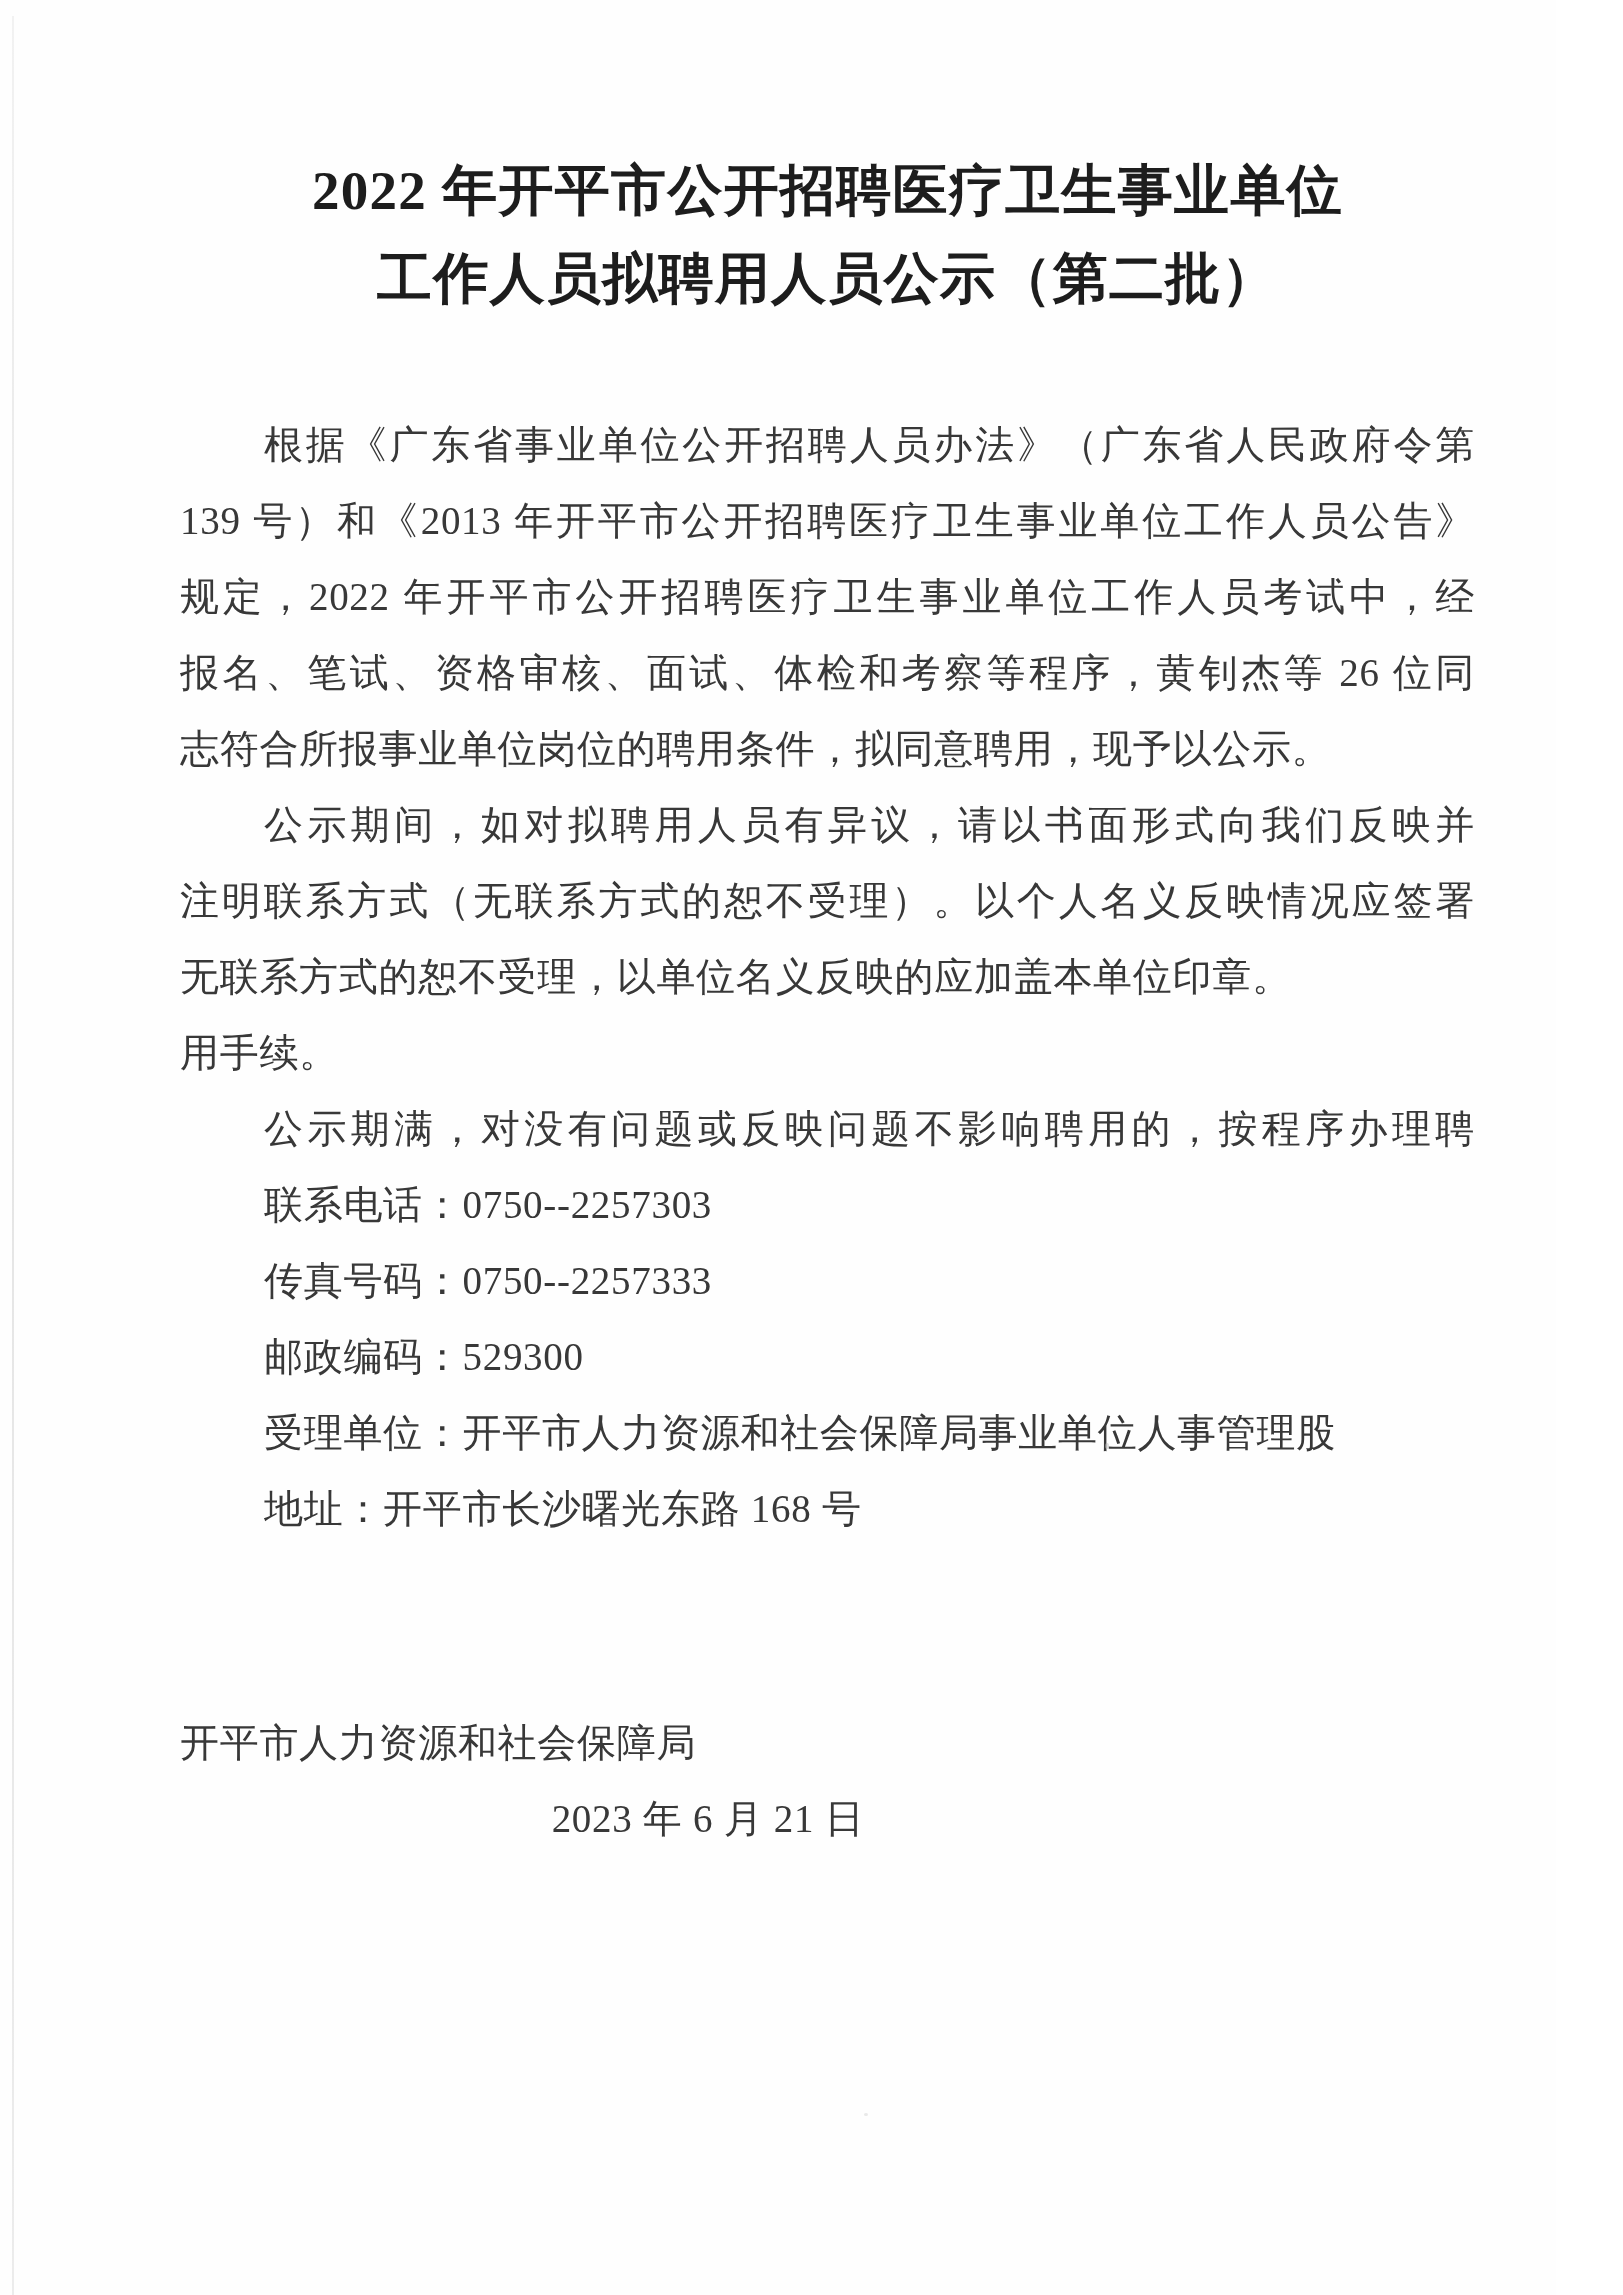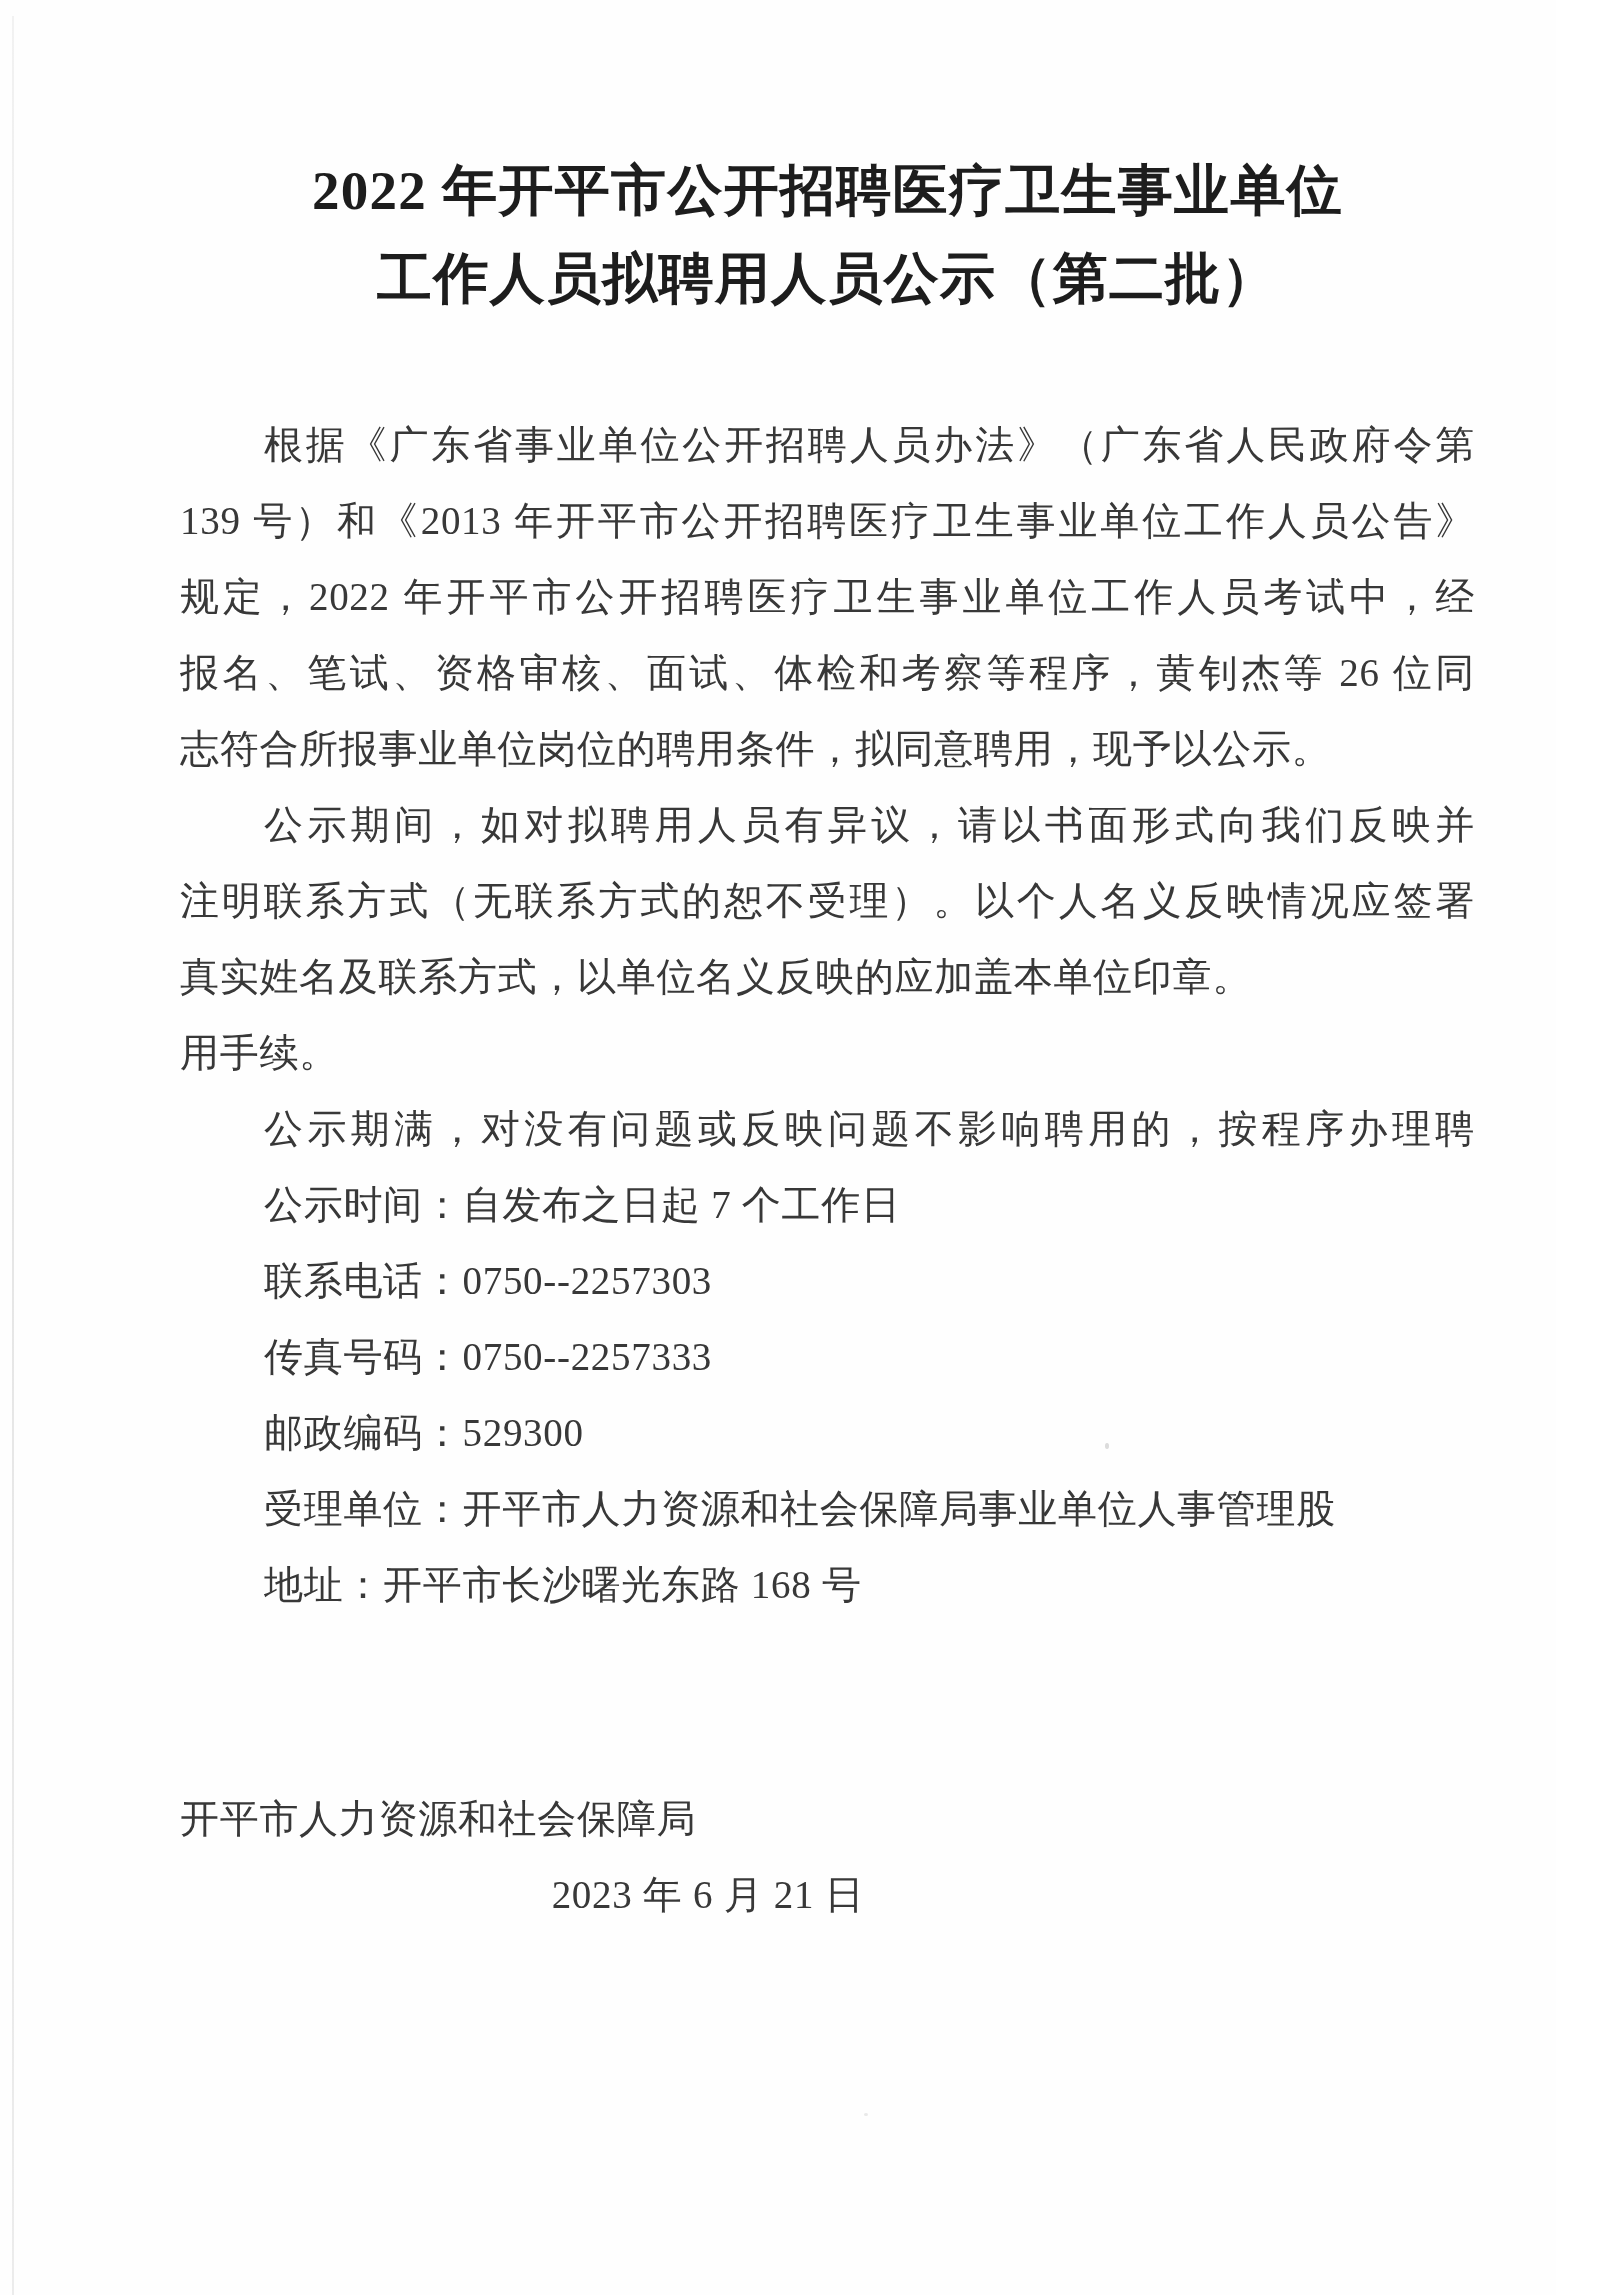--- a/index.html
+++ b/index.html
@@ -76,24 +76,23 @@
 
   <div class="content">
     <div>
         <div class="line indent justify">根据《广东省事业单位公开招聘人员办法》（广东省人民政府令第</div>
         <div class="line justify">139 号）和《2013 年开平市公开招聘医疗卫生事业单位工作人员公告》</div>
         <div class="line justify">规定，2022 年开平市公开招聘医疗卫生事业单位工作人员考试中，经</div>
         <div class="line justify">报名、笔试、资格审核、面试、体检和考察等程序，黄钊杰等 26 位同</div>
         <div class="line">志符合所报事业单位岗位的聘用条件，拟同意聘用，现予以公示。</div>
         <div class="line indent justify">公示期间，如对拟聘用人员有异议，请以书面形式向我们反映并</div>
         <div class="line justify">注明联系方式（无联系方式的恕不受理）。以个人名义反映情况应签署</div>
-        <div class="line">真实姓名及联系方式，以单位名义反映的应加盖本单位印章。</div>
+        <div class="line">无联系方式的恕不受理，以单位名义反映的应加盖本单位印章。</div>
         <div class="line">用手续。</div>
         <div class="line indent justify">公示期满，对没有问题或反映问题不影响聘用的，按程序办理聘</div>
-        <div class="line indent">公示时间：自发布之日起 7 个工作日</div>
         <div class="line indent">联系电话：0750--2257303</div>
         <div class="line indent">传真号码：0750--2257333</div>
         <div class="line indent">邮政编码：529300</div>
         <div class="line indent">受理单位：开平市人力资源和社会保障局事业单位人事管理股</div>
         <div class="line indent">地址：开平市长沙曙光东路 168 号</div>
       </div>
     <div class="sig-spacer"></div>
     <div class="sig-org">开平市人力资源和社会保障局</div>
     <div class="sig-date">2023 年 6 月 21 日</div>
   </div>

